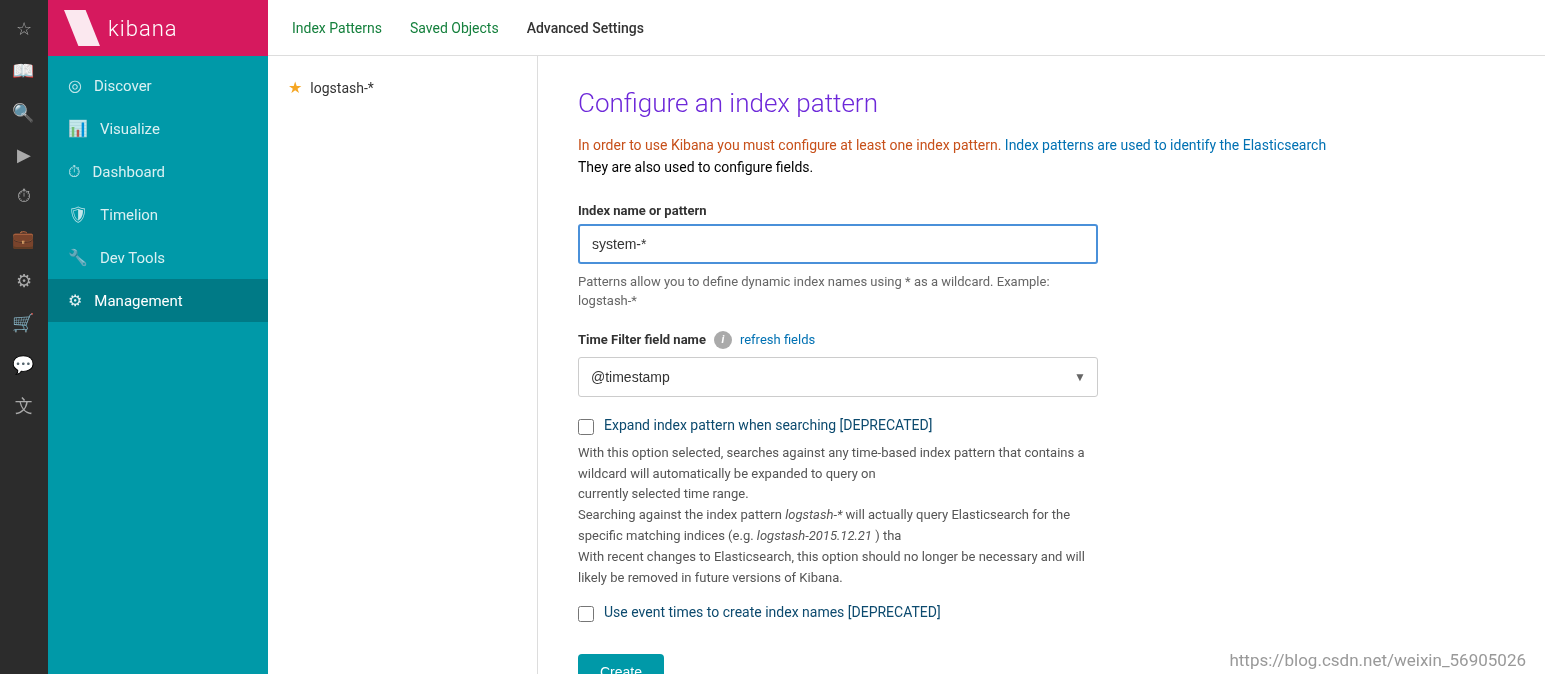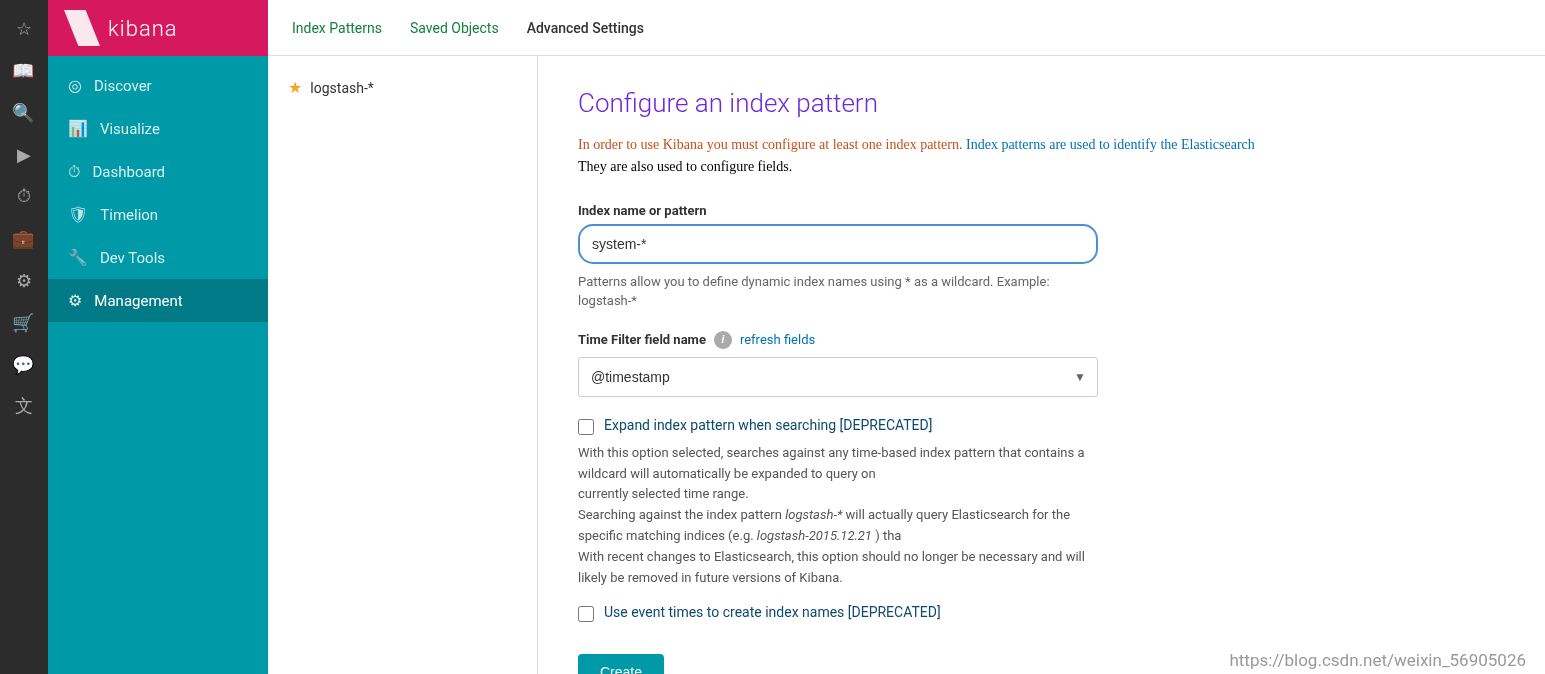--- a/index.html
+++ b/index.html
@@ -143,21 +143,20 @@
       font-weight: 300;
       color: #6d28d9;
       margin-bottom: 16px;
     }
 
     .intro-text {
       font-size: 14px;
       line-height: 1.6;
       margin-bottom: 24px;
       max-width: 900px;
-      font-family: Liberation Serif, serif;
     }
     .intro-text .orange { color: #c7501a; }
     .intro-text .blue { color: #0071b3; }
 
     .form-section {
       max-width: 520px;
     }
 
     .field-group {
       margin-bottom: 20px;
@@ -168,21 +167,21 @@
       font-weight: 700;
       color: #333;
       margin-bottom: 6px;
       display: block;
     }
 
     .text-input {
       width: 100%;
       height: 40px;
       border: 2px solid #4a90d9;
-      border-radius: 15px;
+      border-radius: 3px;
       padding: 0 12px;
       font-size: 14px;
       color: #333;
       outline: none;
     }
 
     .help-text {
       font-size: 13px;
       color: #666;
       margin-top: 8px;

